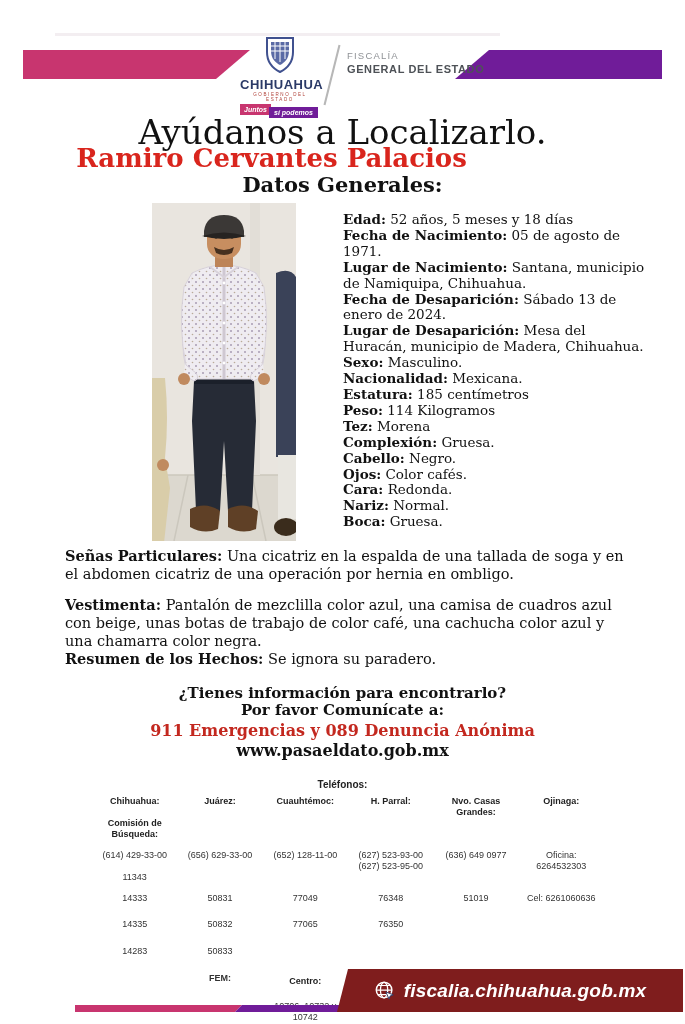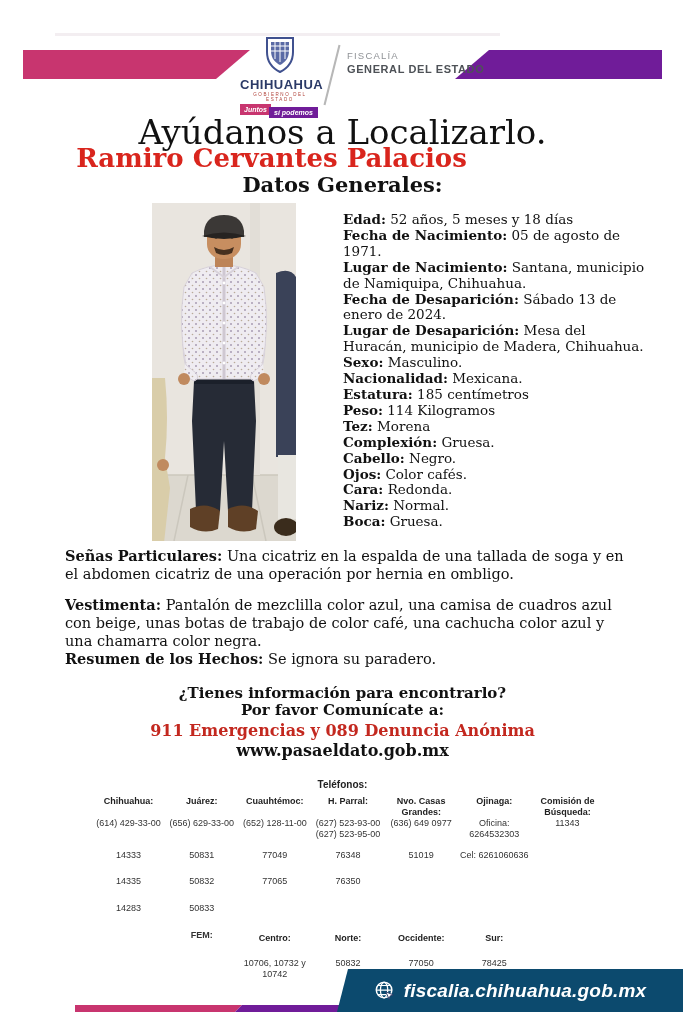--- a/index.html
+++ b/index.html
@@ -49,37 +49,37 @@
 
   
   .contact{left:0;width:685px;text-align:center;font-weight:bold;}
   .c1{top:684px;font-size:15px;}
   .c2{top:701px;font-size:15px;}
   .c3{top:721px;font-size:16px;color:#C3281F;}
   .c4{top:741px;font-size:16px;}
   .tel-head{left:0;top:779px;width:685px;text-align:center;font-family:"Liberation Sans",sans-serif;
     font-weight:bold;font-size:10px;color:#222;}
   .table{left:92px;top:796px;width:512px;font-family:"Liberation Sans",sans-serif;font-size:9px;color:#333;}
-  .trow{display:grid;grid-template-columns:repeat(7,1fr);}
+  .trow{display:grid;grid-template-columns:repeat(6,1fr);}
   .cell{text-align:center;white-space:pre-line;padding:0 2px;line-height:11px;}
   .hrow .cell{font-weight:bold;color:#222;}
-  .r1{} .r2{margin-top:10px;} .r3{margin-top:15px;} .r4{margin-top:16px;}
+  .r1{margin-top:10px;} .r2{margin-top:10px;} .r3{margin-top:15px;} .r4{margin-top:16px;}
   .fem{margin-top:8px;}
   .fem .lab{font-weight:bold;color:#222;}
   .fem .cell div{line-height:11px;}
   .fem .val{margin-top:3px;}
   .fem .femlab{margin-top:8px;font-weight:bold;}
 
   
   .strip{position:absolute;top:1005px;height:7px;}
   .strip-pink{left:75px;width:167px;background:#C8356F;
     clip-path:polygon(0 0,100% 0,calc(100% - 7px) 100%,0 100%);}
   .strip-purple{left:235px;width:112px;background:#701C99;
     clip-path:polygon(7px 0,100% 0,100% 100%,0 100%);}
-  .urlbox{left:337px;top:969px;width:346px;height:43px;background:#0c4a6e;z-index:3;
+  .urlbox{left:337px;top:969px;width:346px;height:43px;background:#7f1d1d;z-index:3;
     clip-path:polygon(11px 0,100% 0,100% 100%,0 100%);
     display:flex;align-items:center;justify-content:center;gap:8px;}
   .urltext{color:#fff;font-family:"Liberation Sans",sans-serif;font-weight:bold;
     font-style:italic;font-size:19px;letter-spacing:.2px;}
 </style>
 </head>
 <body>
 
 <div class="page">
 

